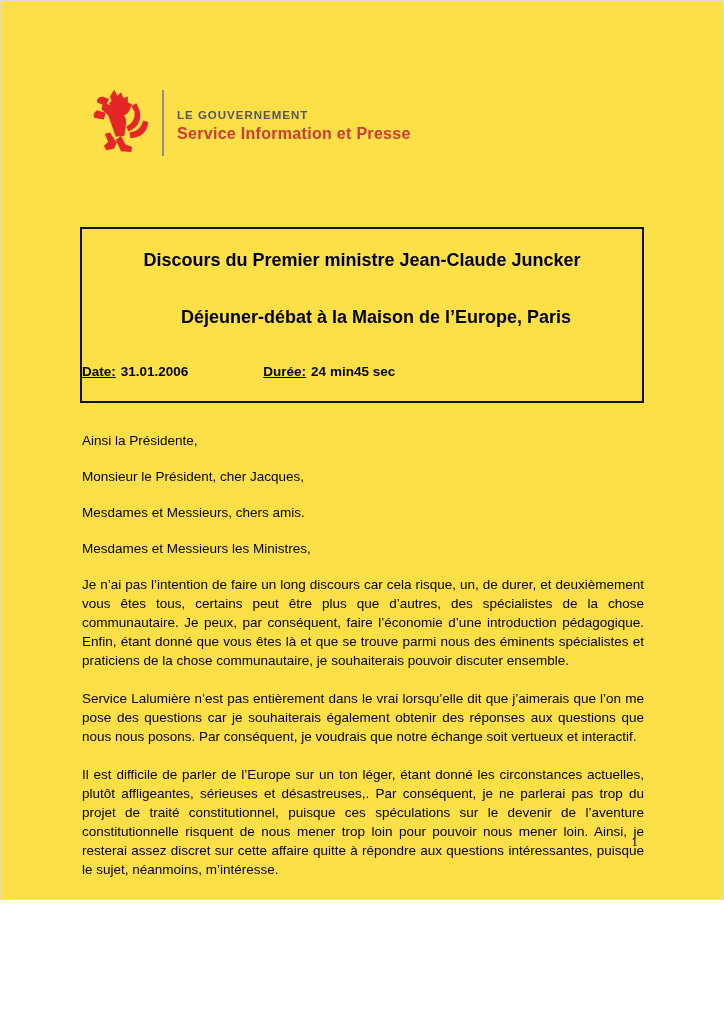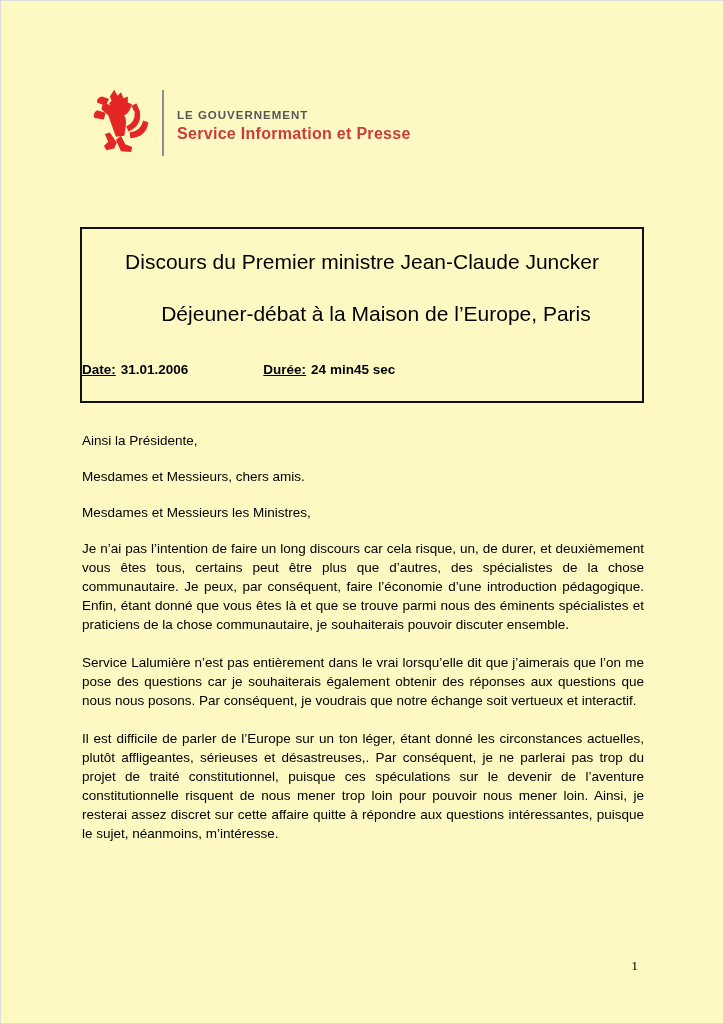--- a/index.html
+++ b/index.html
@@ -1,19 +1,19 @@
 <!DOCTYPE html>
 <html lang="fr"><head>
 <meta charset="utf-8">
 <style>
   html, body { margin:0; padding:0; background:#ffffff; }
   .page {
     position:relative;
-    width:724px; height:1024px;
-    background:#fef9c3;
+    width:724px; height:900px;
+    background:#fde047;
     box-shadow: inset 0 0 0 1px #dcdcdc;
     font-family:"Liberation Sans", sans-serif;
     color:#000;
     overflow:hidden;
   }
 
   
   .logo {
     position:absolute; left:90px; top:88px;
     display:flex; align-items:center;
@@ -33,23 +33,23 @@
     color:#cc3b38; line-height:15px; margin-top:3px; white-space:nowrap;
   }
 
   
   .title-box {
     position:absolute; left:80px; top:227px;
     width:564px; height:176px;
     border:2px solid #111; box-sizing:border-box;
     text-align:center;
   }
-  .box-title { font-size:21px; font-weight:normal; }
+  .box-title { font-size:18px; font-weight:bold; }
   .box-title.t1 { margin-top:21px; }
-  .box-title.t2 { margin-top:28px;padding-left:28px; }
+  .box-title.t2 { margin-top:36px;padding-left:28px; }
   .box-meta {
     margin-top:36px;
     display:flex; justify-content:flex-start; gap:75px;
     font-size:13.5px; font-weight:bold;
   }
   .meta-label { text-decoration:underline; margin-right:5px; }
 
   
   .body-text {
     position:absolute; left:82px; top:431px; width:562px;
@@ -94,20 +94,21 @@
     <div class="box-title t1">Discours du Premier ministre Jean-Claude Juncker</div>
     <div class="box-title t2">Déjeuner-débat à la Maison de l’Europe, Paris</div>
     <div class="box-meta">
       <span class="meta-item"><span class="meta-label">Date:</span><span>31.01.2006</span></span>
       <span class="meta-item"><span class="meta-label">Durée:</span><span>24 min45 sec</span></span>
     </div>
   </section>
 
   <main class="body-text">
     <p class="salut">Ainsi la Présidente,</p>
+    <p class="salut">Monsieur le Président, cher Jacques,</p>
     <p class="salut">Mesdames et Messieurs, chers amis.</p>
     <p class="salut">Mesdames et Messieurs les Ministres,</p>
     <p class="para">Je n’ai pas l’intention de faire un long discours car cela risque, un, de durer, et deuxièmement vous êtes tous, certains peut être plus que d’autres, des spécialistes de la chose communautaire. Je peux, par conséquent, faire l’économie d’une introduction pédagogique. Enfin, étant donné que vous êtes là et que se trouve parmi nous des éminents spécialistes et praticiens de la chose communautaire, je souhaiterais pouvoir discuter ensemble.</p>
     <p class="para">Service Lalumière n’est pas entièrement dans le vrai lorsqu’elle dit que j’aimerais que l’on me pose des questions car je souhaiterais également obtenir des réponses aux questions que nous nous posons. Par conséquent, je voudrais que notre échange soit vertueux et interactif.</p>
     <p class="para">Il est difficile de parler de l’Europe sur un ton léger, étant donné les circonstances actuelles, plutôt affligeantes, sérieuses et désastreuses,. Par conséquent, je ne parlerai pas trop du projet de traité constitutionnel, puisque ces spéculations sur le devenir de l’aventure constitutionnelle risquent de nous mener trop loin pour pouvoir nous mener loin. Ainsi, je resterai assez discret sur cette affaire quitte à répondre aux questions intéressantes, puisque le sujet, néanmoins, m’intéresse.</p>
   </main>
 
   <div class="page-num">1</div>
 
 </div>

